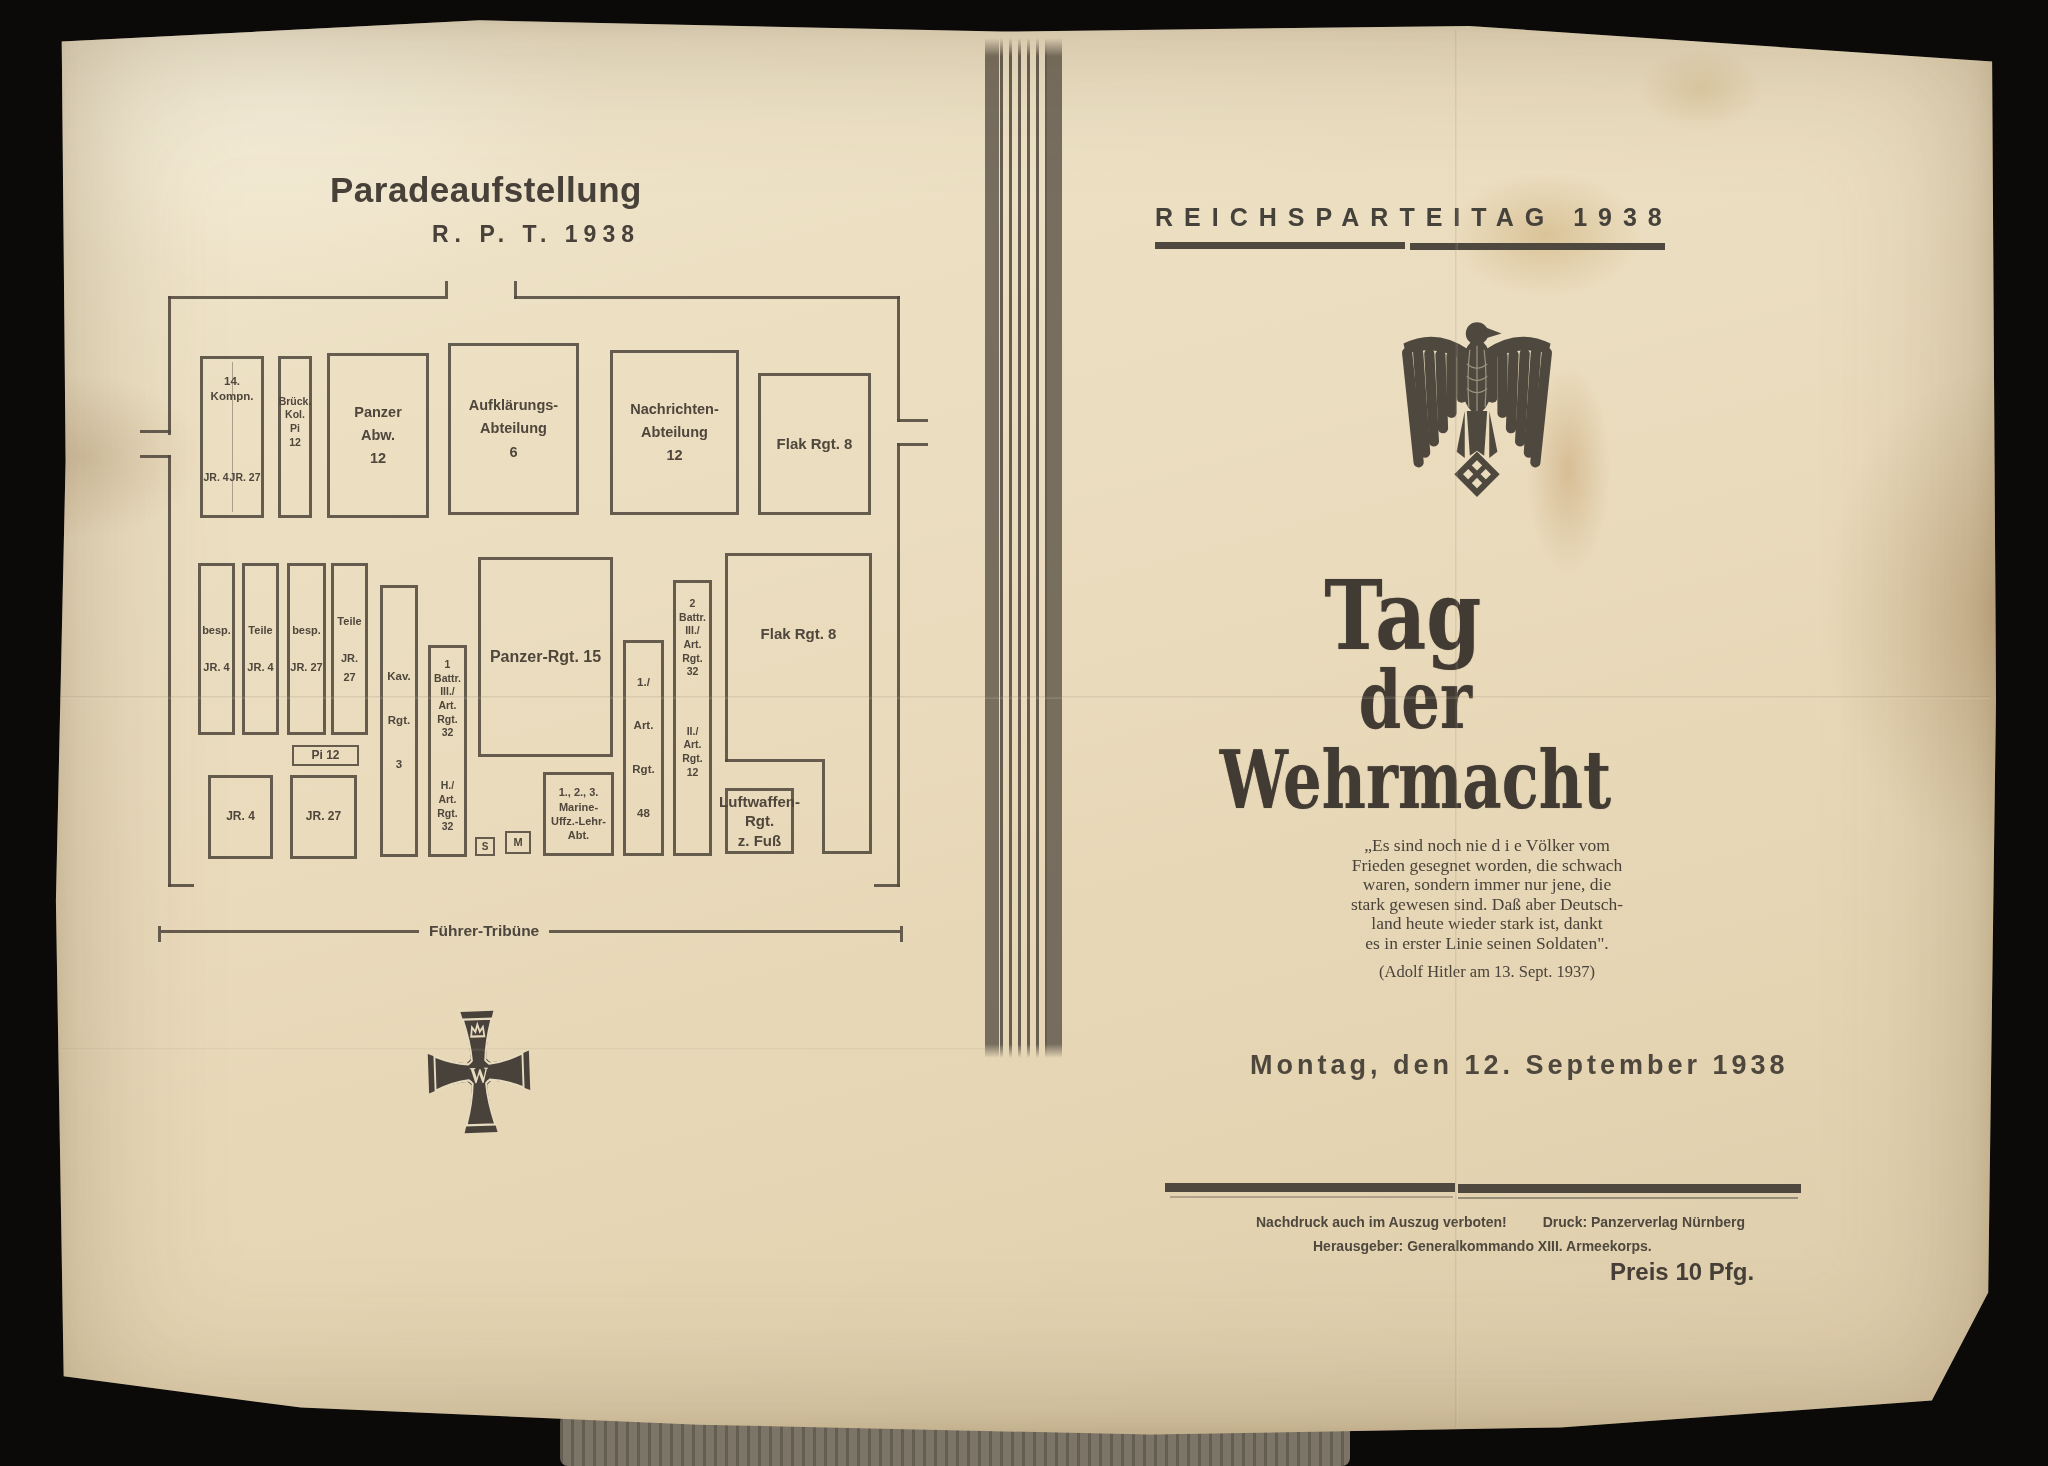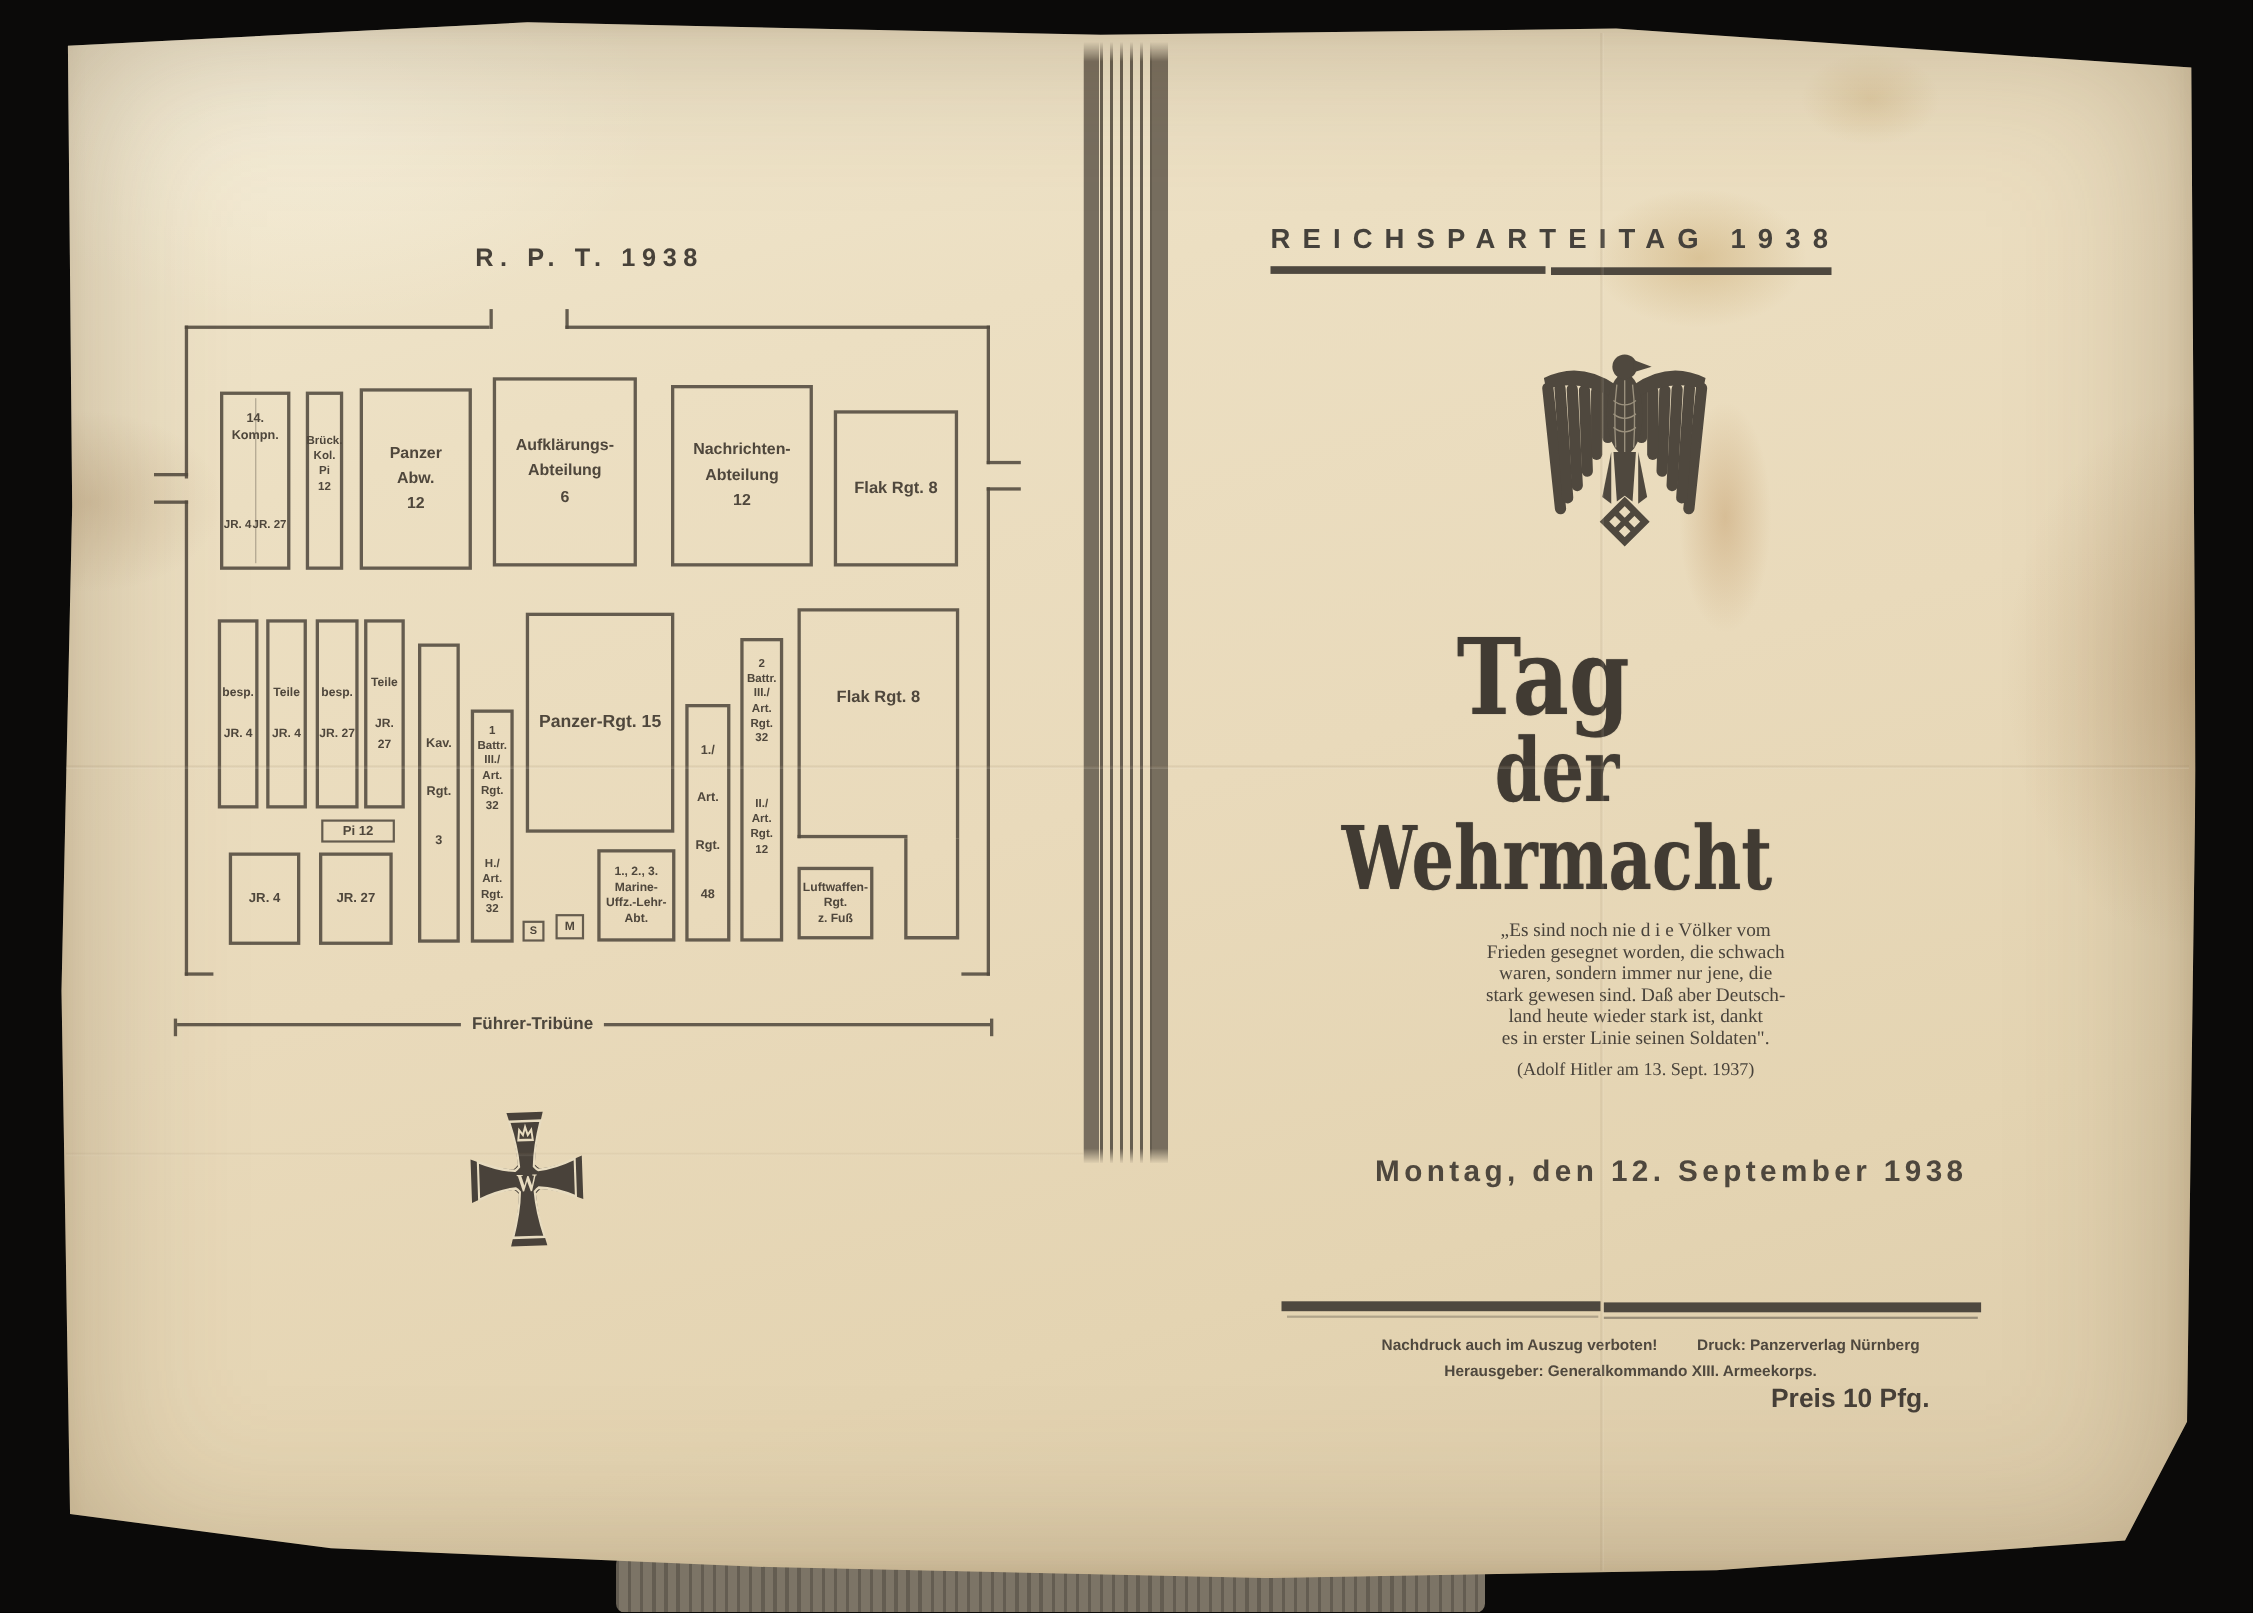--- a/index.html
+++ b/index.html
@@ -96,21 +96,21 @@
   .bx-s{left:475px;top:837px;width:20px;height:19px;font-size:10px;border-width:2px;}
   .bx-m{left:505px;top:831px;width:26px;height:23px;font-size:11px;border-width:2px;}
   .bx-marine{left:543px;top:772px;width:71px;height:84px;font-size:11px;}
   .bx-art48{left:623px;top:640px;width:41px;height:216px;font-size:11.5px;line-height:1.9;}
   .bx-battr2{left:673px;top:580px;width:39px;height:276px;font-size:10.5px;
     flex-direction:column;justify-content:flex-start;padding-top:14px;}
   .bx-battr2 .bl2{margin-top:46px;}
   .bx-flak2{left:725px;top:553px;width:147px;height:209px;border-bottom:none;font-size:15px;
     padding-bottom:50px;}
   .bx-flak2ext{left:822px;top:762px;width:50px;height:92px;border-top:none;}
-  .bx-luft{left:725px;top:788px;width:69px;height:66px;font-size:11px;}
+  .bx-luft{left:725px;top:788px;width:69px;height:66px;font-size:15px;}
 
   .tribune{position:absolute;left:158px;top:926px;width:745px;height:22px;display:flex;
     align-items:flex-start;}
   .t-tick{width:3px;height:16px;background:rgba(82,74,63,.88);flex:none;}
   .t-line{height:3px;background:rgba(82,74,63,.88);margin-top:4px;}
   .t-line1{flex:0 0 258px;}
   .t-line2{flex:1;}
   .t-label{flex:none;padding:0 10px;font-size:15.5px;font-weight:bold;color:#4c463c;
     transform:translateY(-4px);}
 
@@ -150,20 +150,21 @@
 </head>
 <body>
 
 <div id="stage">
   <div class="backsheet"></div>
   <div class="paper"></div>
   <div class="fold-band"></div>
 
   <div id="content">
 
+    <div class="lp-title">Paradeaufstellung</div>
     <div class="lp-sub">R. P. T. 1938</div>
 
     <div class="ln ln-top-l"></div>
     <div class="ln ln-tick1"></div>
     <div class="ln ln-tick2"></div>
     <div class="ln ln-top-r"></div>
     <div class="ln ln-left1"></div>
     <div class="ln ln-stub-l1"></div>
     <div class="ln ln-stub-l2"></div>
     <div class="ln ln-left2"></div>

